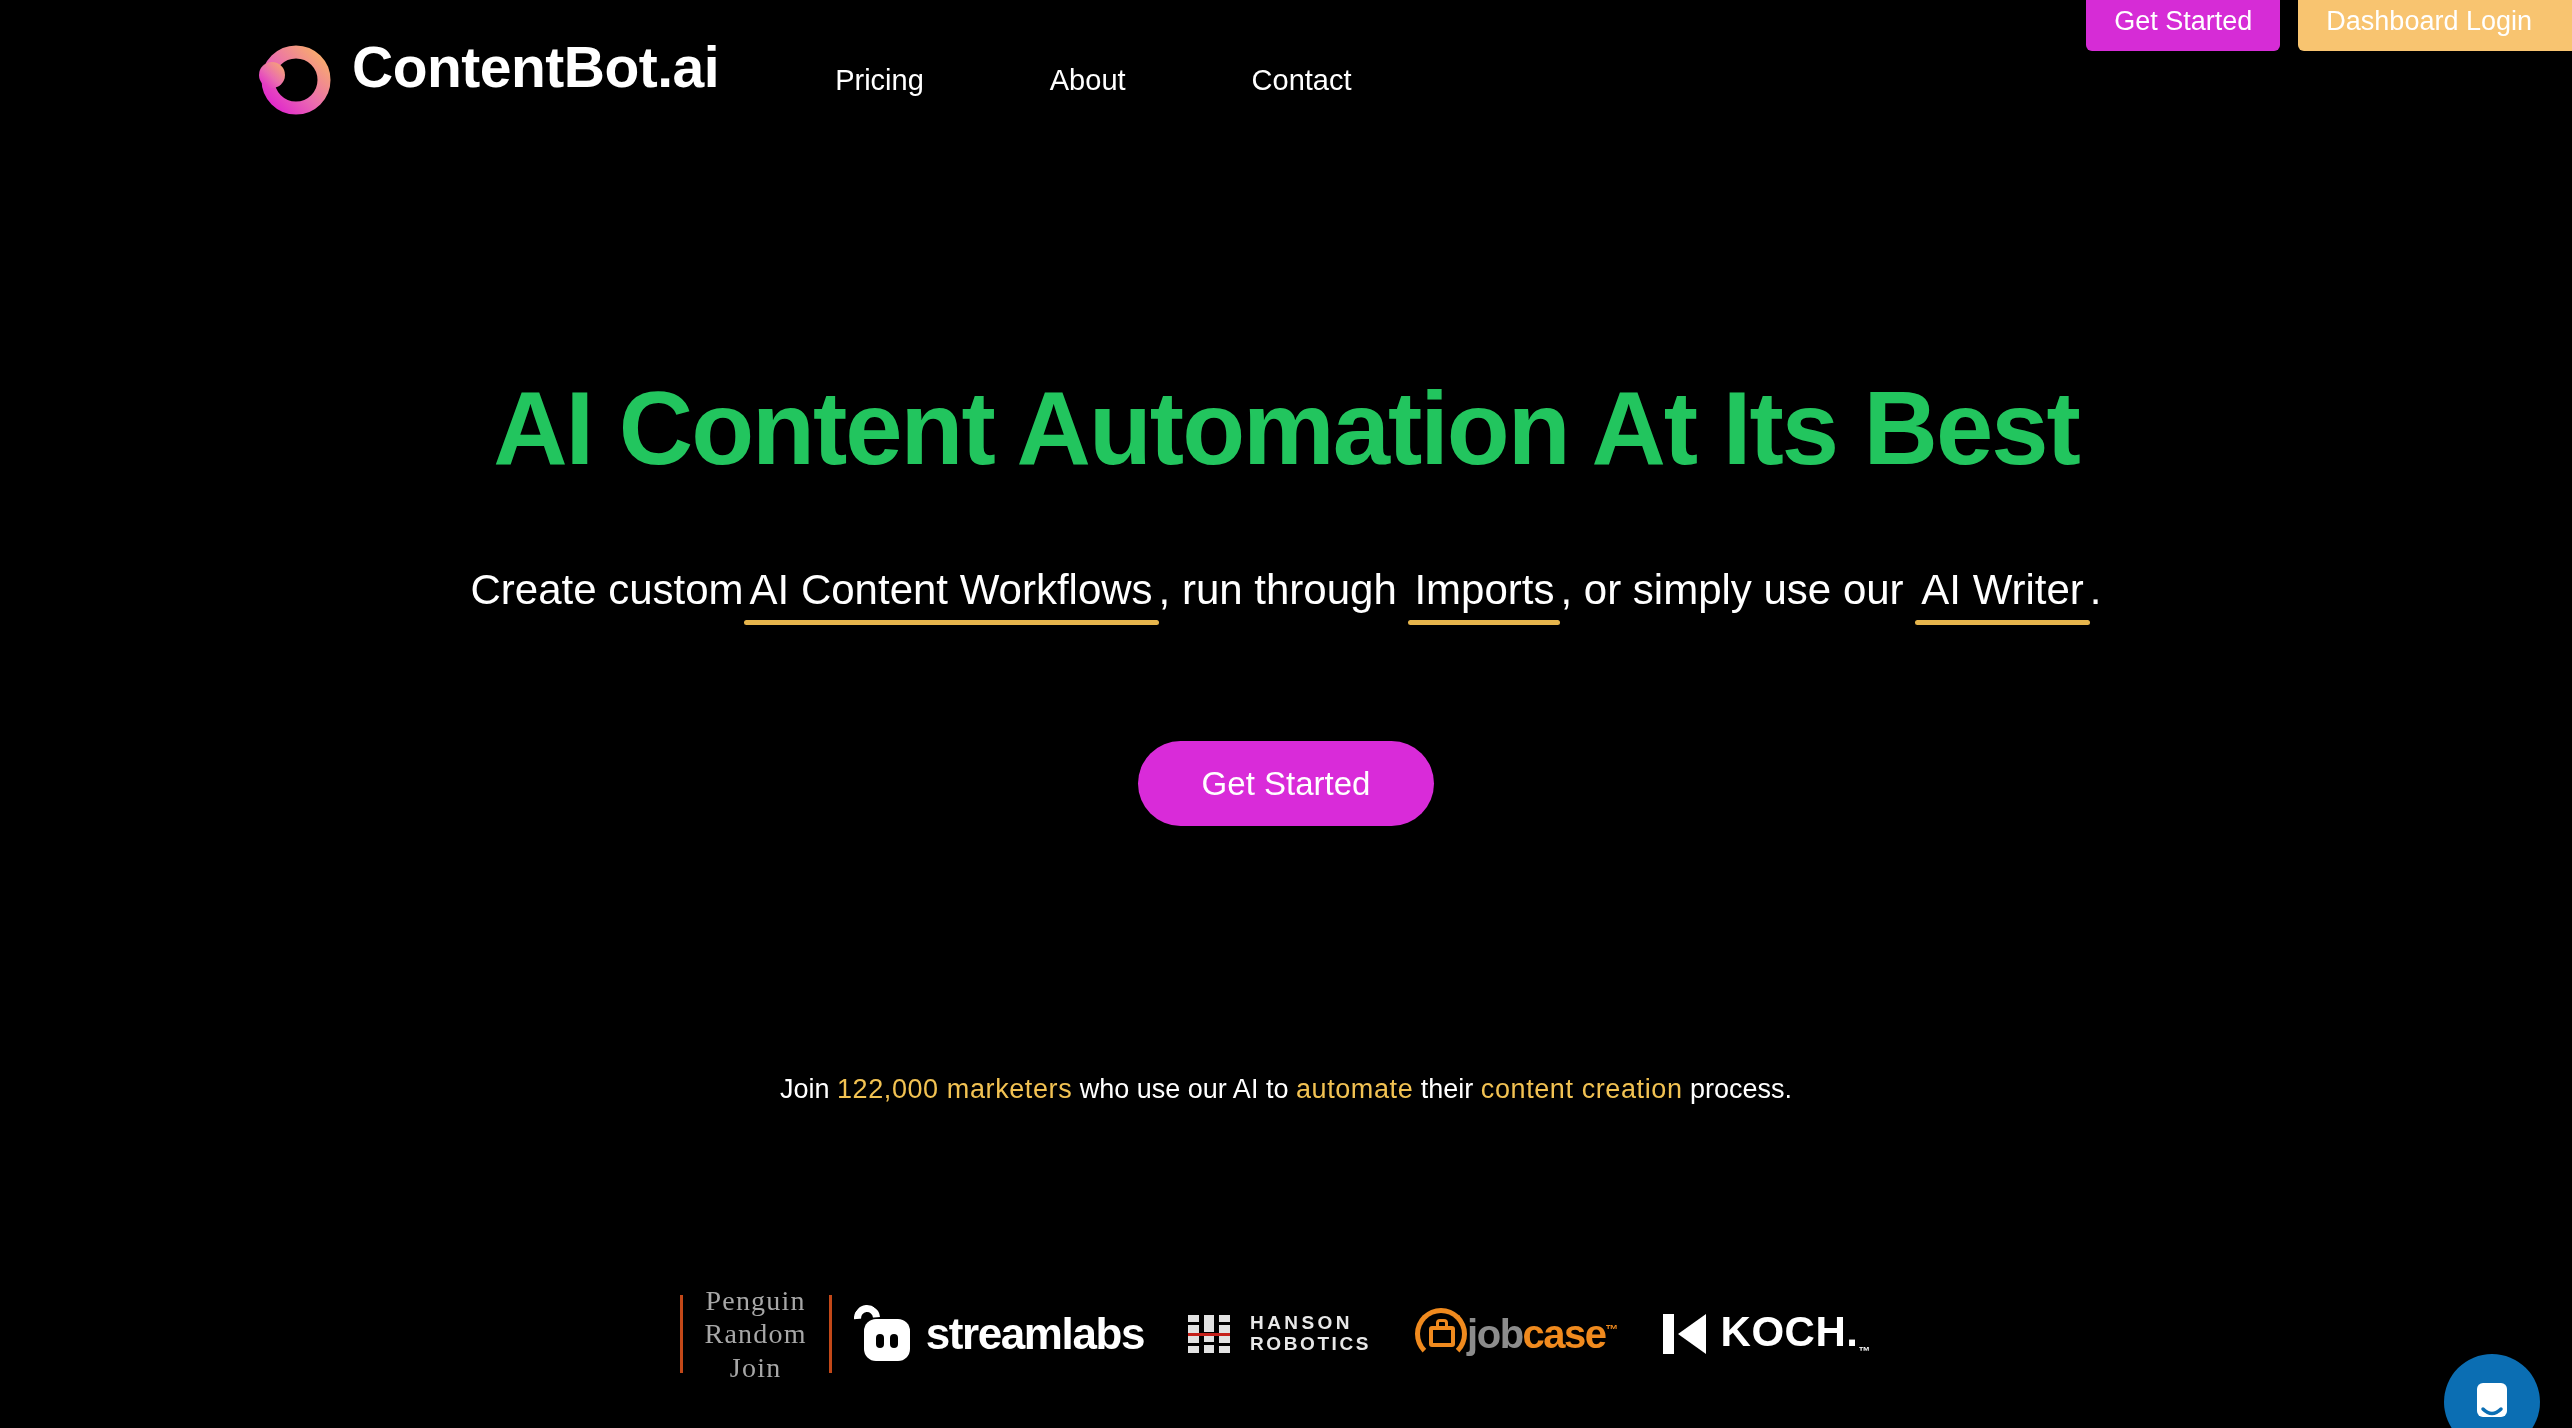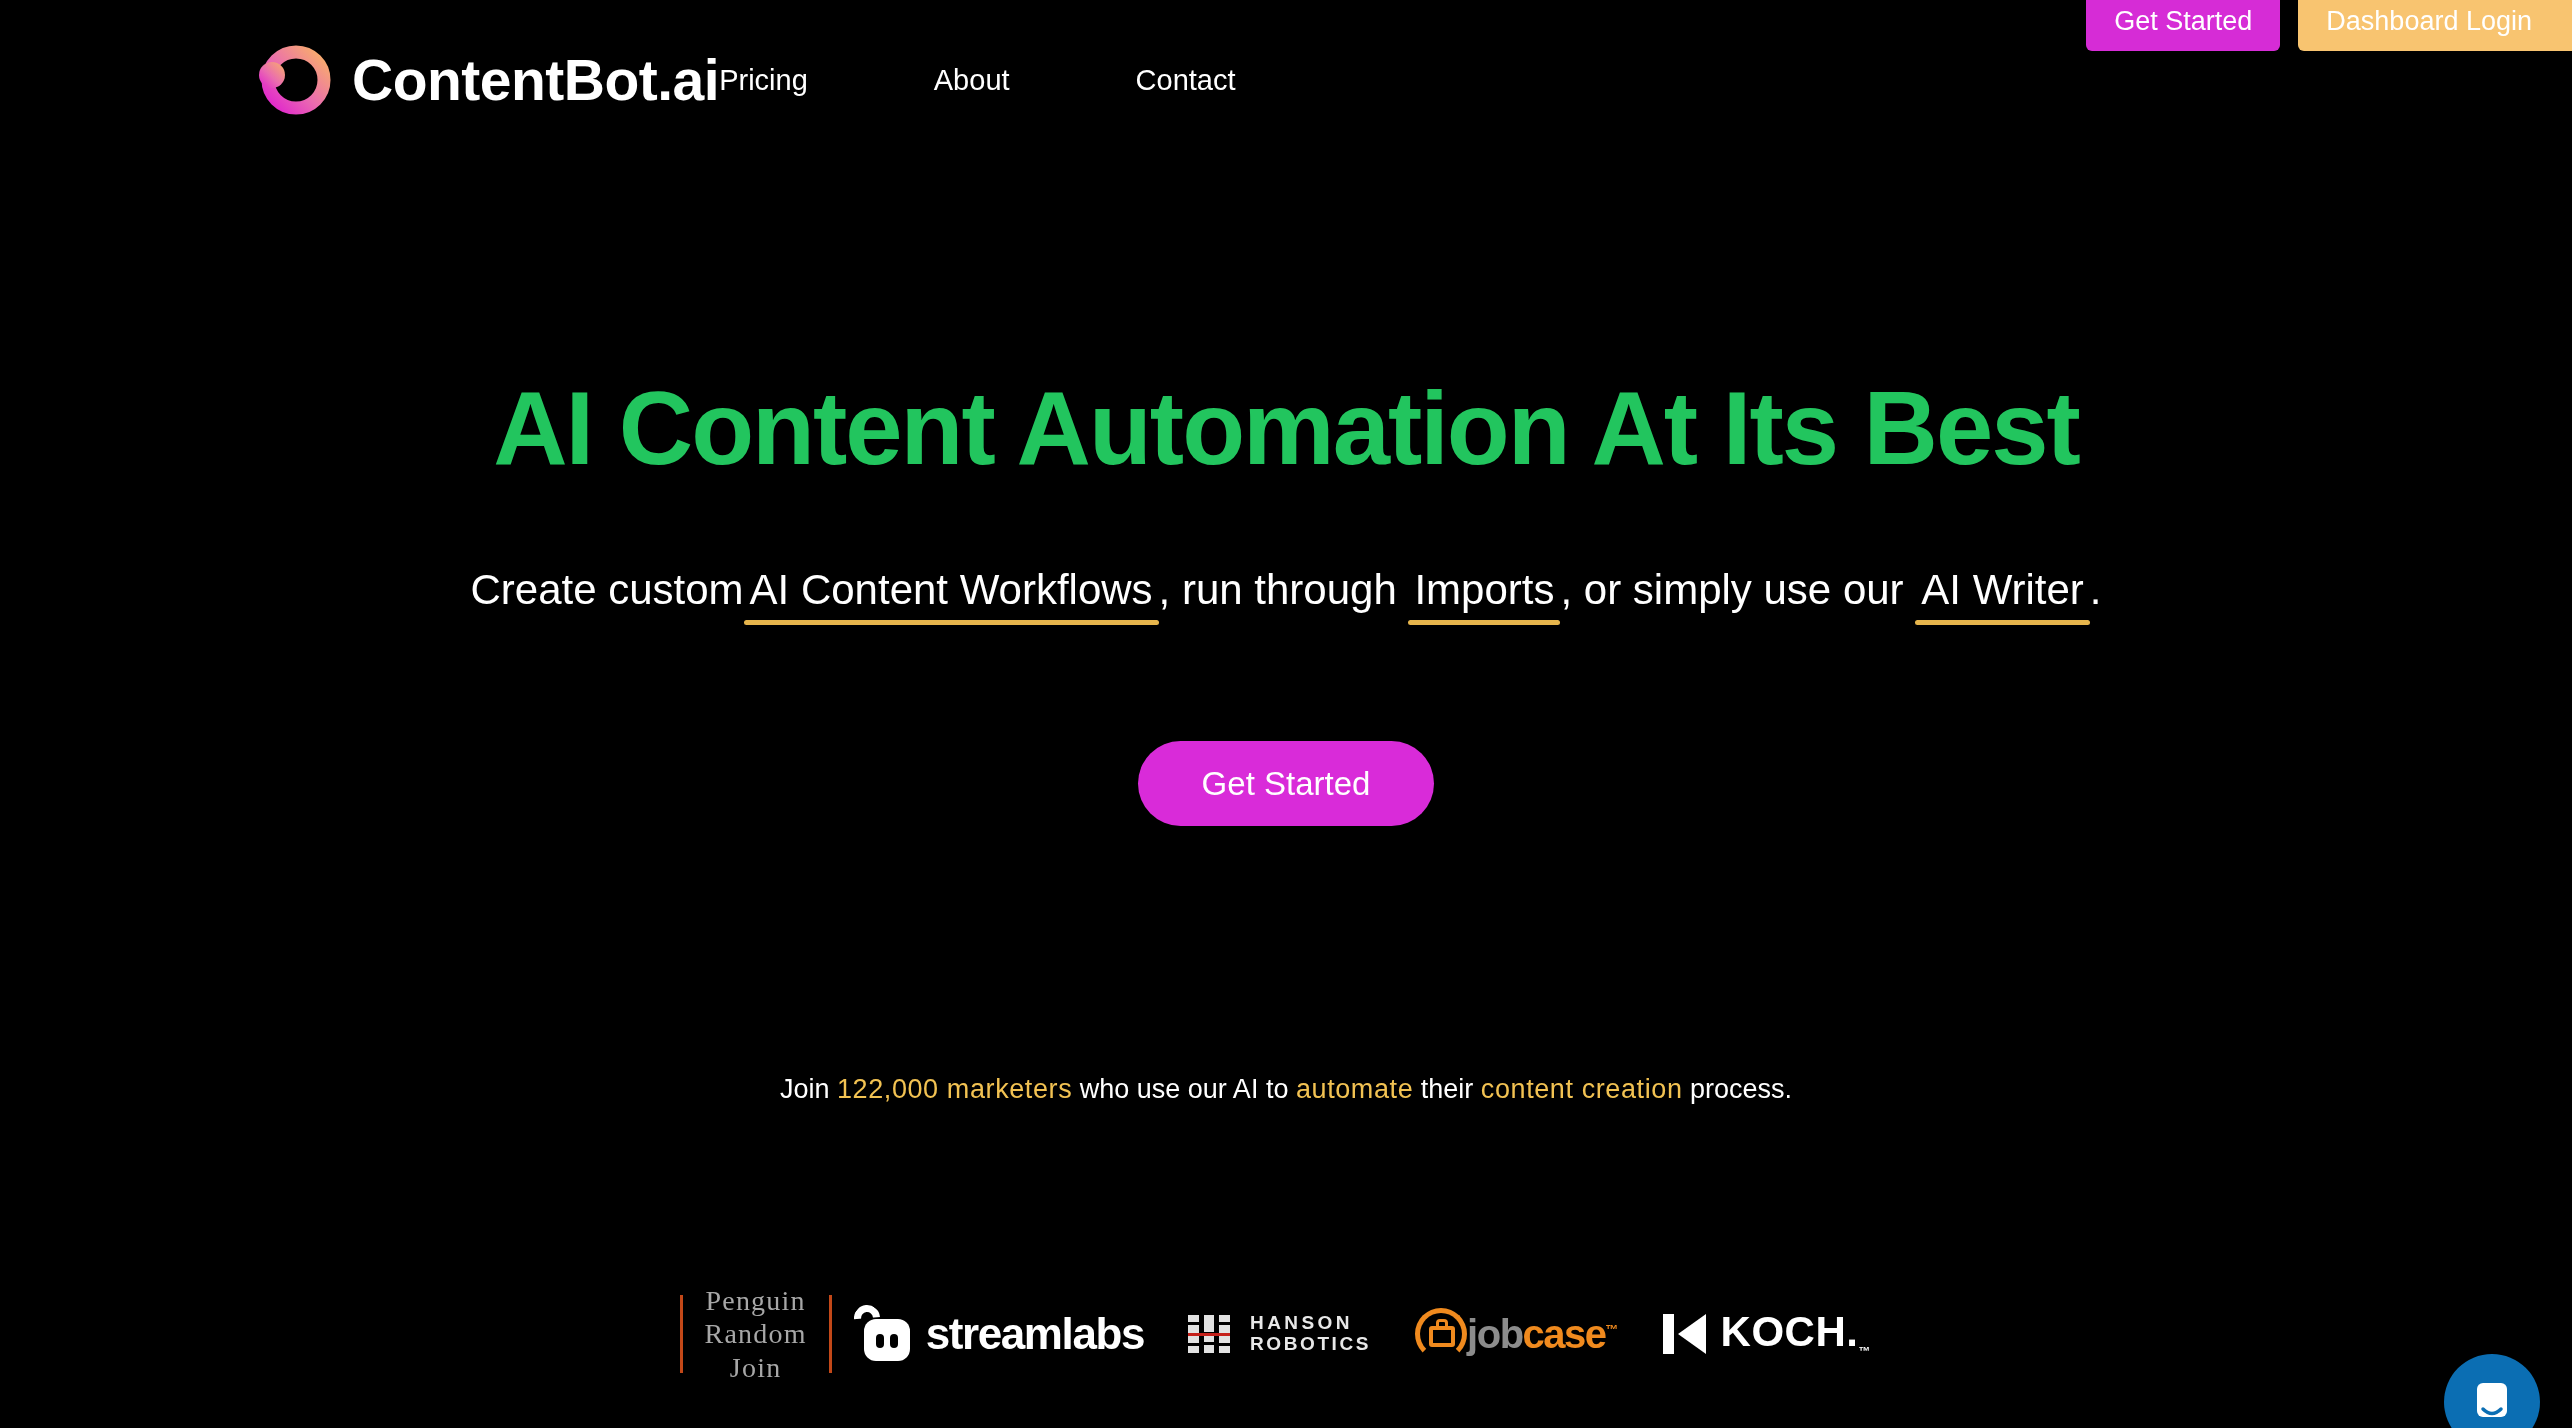--- a/index.html
+++ b/index.html
@@ -54,21 +54,21 @@
     width: 100%;
     height: 160px;
     display: flex;
     align-items: center;
     padding-left: 252px;
     z-index: 20;
   }
 
   .brand {
     display: flex;
-    align-items: center;
+    align-items: flex-start;
     gap: 18px;
     text-decoration: none;
     cursor: pointer;
   }
   .brand-mark {
     width: 82px;
     height: 82px;
     flex: 0 0 82px;
     position: relative;
     display: block;
@@ -78,20 +78,21 @@
     font-weight: bold;
     letter-spacing: -0.5px;
     color: #ffffff;
     line-height: 1;
     white-space: nowrap;
   }
 
   .main-nav {
     display: flex;
     align-items: center;
+    margin-left: 116px;
     gap: 126px;
   }
   .nav-link {
     font-size: 29px;
     color: #ffffff;
     text-decoration: none;
     cursor: pointer;
     white-space: nowrap;
     line-height: 1;
   }

